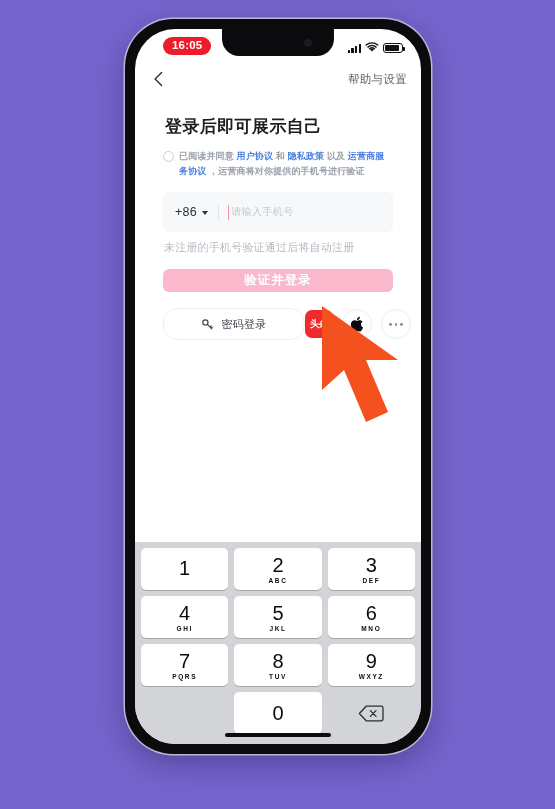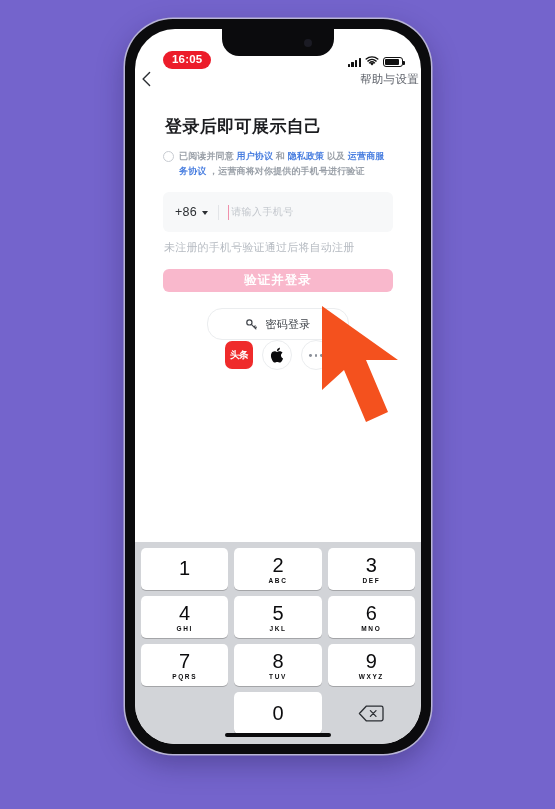--- a/index.html
+++ b/index.html
@@ -25,21 +25,21 @@
     width:112px;height:27px;background:#0b0b0d;
     border-bottom-left-radius:17px;border-bottom-right-radius:17px;
     z-index:40;
   }
   .notch .cam{
     position:absolute;right:22px;top:10px;width:8px;height:8px;border-radius:50%;
     background:#1b1b24;
   }
   
   .statusbar{
-    position:absolute;top:16px;left:0;right:0;height:30px;z-index:45;
+    position:absolute;top:2px;left:0;right:0;height:30px;z-index:45;
   }
   .time-pill{
     position:absolute;left:28px;top:6px;
     background:#ec1c2a;color:#fff;font-size:11.5px;font-weight:bold;
     padding:2px 9px 3px;border-radius:10px;letter-spacing:.2px;
     line-height:1.15;
   }
   .status-right{
     position:absolute;right:18px;top:9px;display:flex;align-items:flex-end;gap:4px;height:13px;
   }
@@ -52,21 +52,21 @@
   .batt{
     width:20px;height:10px;border:1.3px solid #111;border-radius:3px;
     position:relative;padding:1.2px;box-sizing:border-box;
   }
   .batt span{display:block;height:100%;width:88%;background:#111;border-radius:1px;}
   .batt:after{content:"";position:absolute;right:-3px;top:3px;width:1.6px;height:4px;background:#111;border-radius:0 1px 1px 0;}
   
   .navbar{
     position:absolute;top:30px;left:0;right:0;height:40px;
     display:flex;align-items:center;justify-content:space-between;
-    padding:0 2px;box-sizing:border-box;z-index:30;
+    padding:0 14px;box-sizing:border-box;z-index:30;
   }
   .back-ico{width:20px;height:20px;display:block;}
   .help-link{font-size:11.5px;color:#61656d;letter-spacing:.3px;}
   
   .content{position:absolute;top:70px;left:0;right:0;bottom:202px;background:#fff;z-index:20;}
   .title{
     margin:16px 4px 0 30px;font-size:17px;font-weight:bold;color:#1c1d20;letter-spacing:.4px;
   }
   .agree-row{
     display:flex;align-items:flex-start;margin:11px 28px 0 28px;font-weight:bold;
@@ -91,21 +91,21 @@
   .divider-v{width:1px;height:15px;background:#e3e5e8;margin:0 9px 0 10px;}
   .caret{width:1.4px;height:15px;background:#f090ab;margin-right:2px;}
   .ph{font-size:10px;color:#c3c7cd;letter-spacing:.4px;}
   .hint{margin:8px 0 0 29px;font-size:11px;color:#b6bbc2;letter-spacing:.2px;}
   .cta{
     margin:14px 28px 0 28px;height:23px;background:#f9b8cc;border-radius:6px;
     display:flex;align-items:center;justify-content:center;
     color:#ffffff;font-size:12.5px;font-weight:bold;letter-spacing:1px;
   }
   .alt-row{
-    margin:16px 28px 0 28px;display:flex;align-items:center;justify-content:space-between;flex-direction:column;
+    margin:16px 28px 0 28px;display:flex;align-items:center;justify-content:space-between;
   }
   .pwd-btn{
     flex:0 0 auto;width:140px;height:30px;border:1px solid #ebedef;border-radius:15px;
     display:flex;align-items:center;justify-content:center;gap:7px;background:#fff;
   }
   .pwd-btn .lbl{font-size:11px;color:#41454b;letter-spacing:.3px;}
   .socials{display:flex;align-items:center;gap:9px;}
   .soc{
     width:28px;height:28px;border-radius:50%;border:1px solid #ebedef;background:#fff;
     display:flex;align-items:center;justify-content:center;overflow:hidden;

